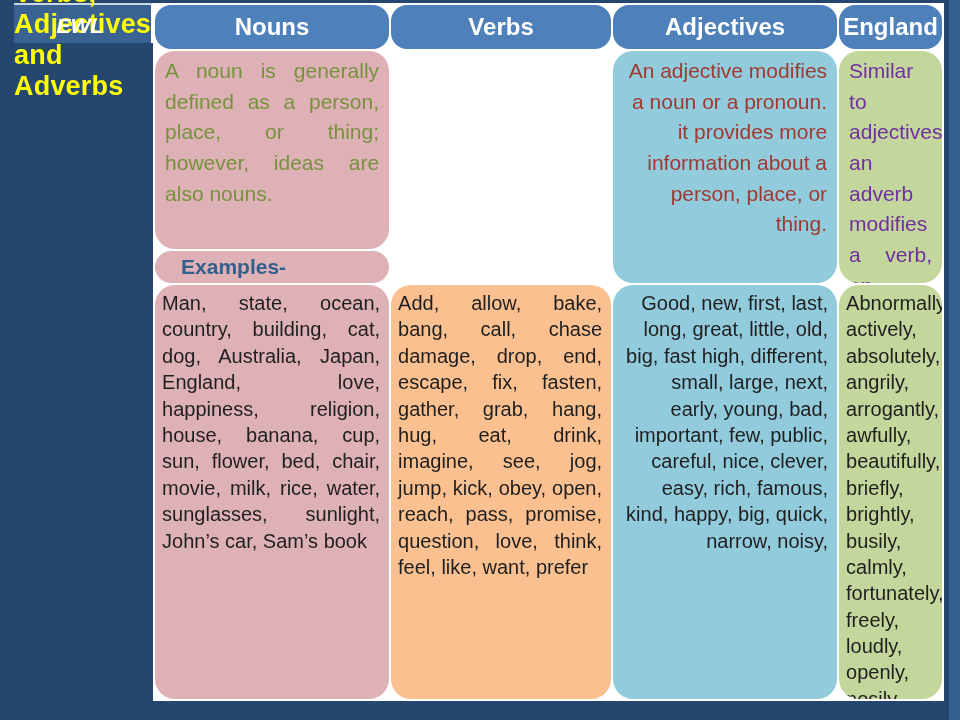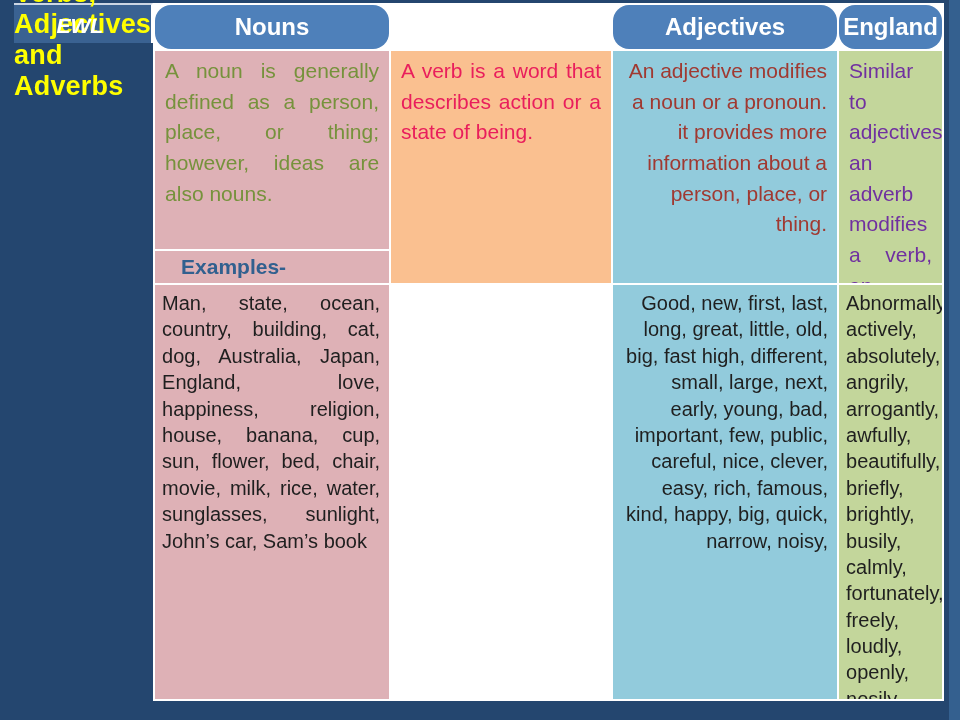--- a/index.html
+++ b/index.html
@@ -9,21 +9,21 @@
   .table-wrap{position:absolute;left:14px;top:3px;width:930px;height:698px;display:flex;}
   .title-bar{position:relative;height:40px;flex:0 0 40px;background:var(--title-bar-bg,#3a6292);
     display:flex;align-items:center;justify-content:center;
     border-top:2px solid rgba(230,235,242,.85);border-right:2px solid var(--border,#fff);box-sizing:border-box;}
   .title{color:var(--title-text,#ff0);font-size:27px;font-weight:bold;letter-spacing:.2px;}
   .watermark{position:absolute;right:48px;top:9px;color:var(--watermark-text,#fff);font-size:21px;font-weight:bold;font-style:italic;}
   .grid{flex:1;display:grid;grid-template-columns:234px 220px 224px 1fr;grid-template-rows:44px 198px 32px 1fr;
     gap:2px;background:var(--border,#fff);border:2px solid var(--border,#fff);box-sizing:border-box;}
   .hcell{background:var(--header-bg,#4e80ba);color:var(--header-text,#fff);font-size:24px;font-weight:bold;
     display:flex;align-items:center;justify-content:center;grid-row:1;border-radius:16px;}
-  .cell{background:var(--cell-bg,#ddd);box-sizing:border-box;overflow:hidden;}
+  .cell{background:var(--cell-bg,#ddd);box-sizing:border-box;overflow:hidden;border-radius:20px;}
   .def{color:var(--def-color,#333);font-size:21px;line-height:1.46;padding:5px 10px 0 10px;
     text-align:justify;grid-row:2;}
   .def.tall{grid-row:2 / span 2;}
   .label-cell{grid-row:3;display:flex;align-items:center;padding:0 26px;
     color:var(--examples-label-text,#31608f);font-size:21px;font-weight:bold;}
   .ex{grid-row:4;color:var(--examples-text,#1f1f1f);font-size:20px;line-height:1.32;
     padding:5px 9px 0 7px;text-align:justify;}
   .c0{grid-column:1;} .c1{grid-column:2;} .c2{grid-column:3;text-align:right;} .c3{grid-column:4;}
 </style>
 </head>
@@ -34,29 +34,30 @@
 
   <div class="table-wrap">
 
     <div class="title-bar">
       <span class="title">Nouns, Verbs, Adjectives and Adverbs</span>
       <span class="watermark">EWL</span>
     </div>
 
     <div class="grid">
       <div class="hcell c0">Nouns</div>
+      <div class="hcell c1">Verbs</div>
       <div class="hcell c2">Adjectives</div>
       <div class="hcell c3">England</div>
 
       <div class="cell def c0" style="--cell-bg: #deb1b6; --def-color: #76923c;">A noun is generally defined as a person, place, or thing; however, ideas are also nouns.</div>
-      <div class="cell def tall c1" style="--cell-bg: #fac090; --def-color: #e91e5c;">A verb is a word that describes action or a state of being.</div>
       <div class="cell def tall c3" style="--cell-bg: #c3d69b; --def-color: #7030a0;">Similar to adjectives, an adverb modifies a verb, an adjective, or another adverb.</div>
       <div class="cell def tall c2" style="--cell-bg: #92cbdc; --def-color: #a03931;">An adjective modifies a noun or a pronoun. it provides more information about a person, place, or thing.</div>
 
       <div class="cell label-cell c0" style="--cell-bg: #deb1b6; --def-color: #76923c;">Examples-</div>
 
       <div class="cell ex c0" style="--cell-bg: #deb1b6; --def-color: #76923c;">Man, state, ocean, country, building, cat, dog, Australia, Japan, England, love, happiness, religion, house, banana, cup, sun, flower, bed, chair, movie, milk, rice, water, sunglasses, sunlight, John’s car, Sam’s book</div>
+      <div class="cell ex c1" style="--cell-bg: #fac090; --def-color: #e91e5c;">Add, allow, bake, bang, call, chase damage, drop, end, escape, fix, fasten, gather, grab, hang, hug, eat, drink, imagine, see, jog, jump, kick, obey, open, reach, pass, promise, question, love, think, feel, like, want, prefer</div>
       <div class="cell ex c3" style="--cell-bg: #c3d69b; --def-color: #7030a0;">Abnormally, actively, absolutely, angrily, arrogantly, awfully, beautifully, briefly, brightly, busily, calmly, fortunately, freely, loudly, openly, nosily, well, fast, hard, late, early, straight, wrong, rarely, always, sometimes, never, often</div>
       <div class="cell ex c2" style="--cell-bg: #92cbdc; --def-color: #a03931;">Good, new, first, last, long, great, little, old, big, fast high, different, small, large, next, early, young, bad, important, few, public, careful, nice, clever, easy, rich, famous, kind, happy, big, quick, narrow, noisy,</div>
     </div>
 
   </div>
 </div>
 
 </body></html>

